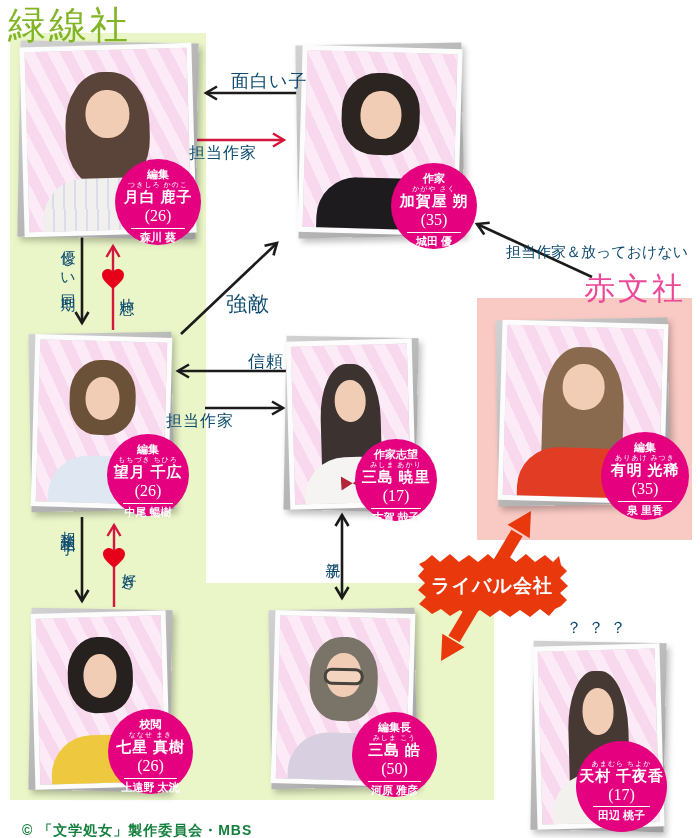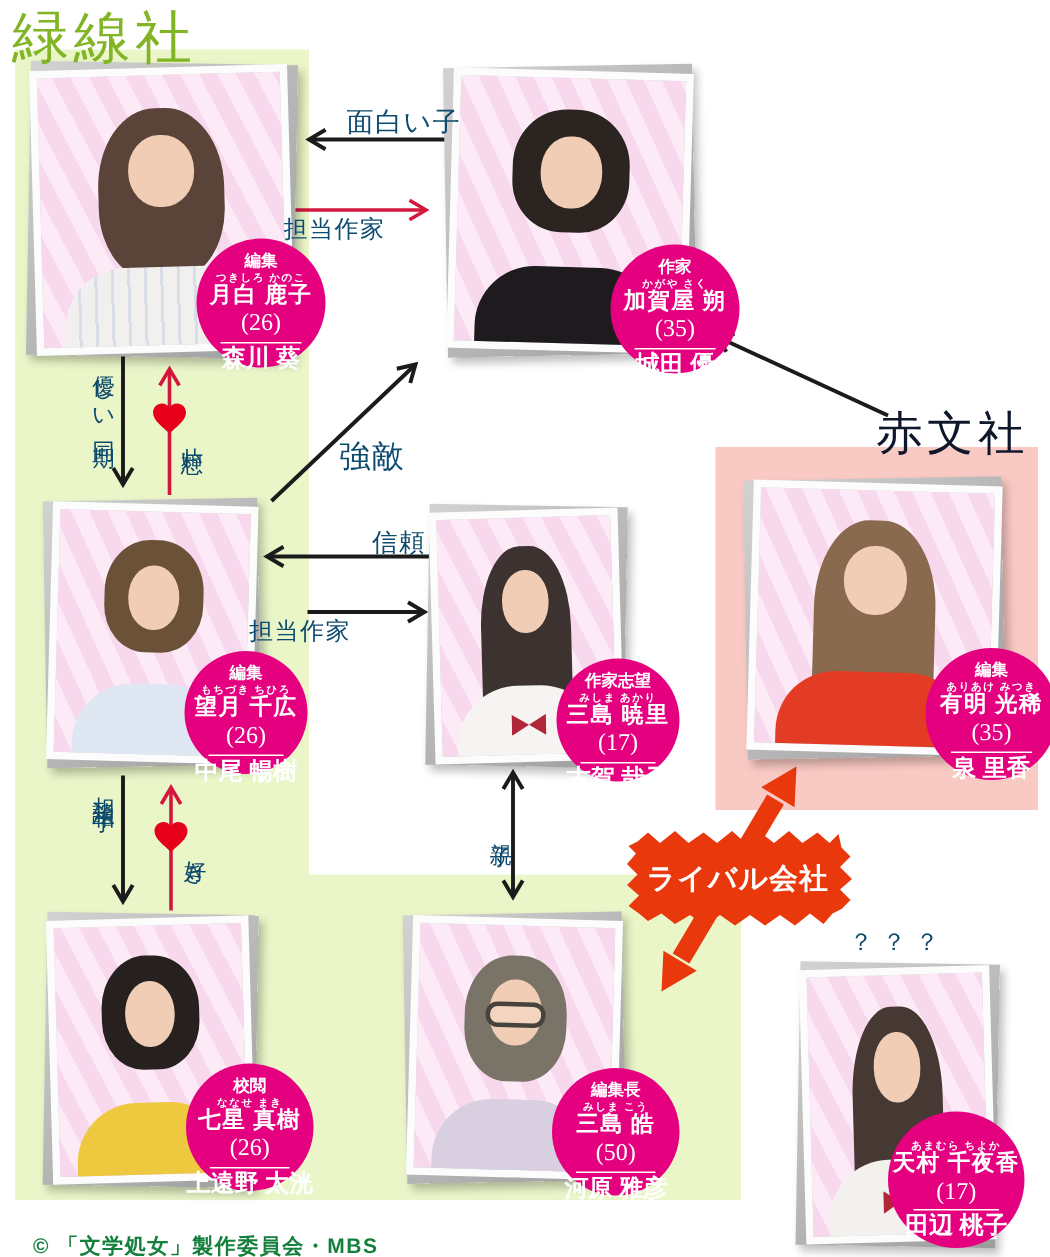--- a/index.html
+++ b/index.html
@@ -5,21 +5,21 @@
   html,body{margin:0;padding:0;background:#ffffff;}
   #canvas{position:relative;width:700px;height:838px;background:#ffffff;overflow:hidden;
           font-family:"Liberation Serif",serif;}
   
   .box{position:absolute;z-index:1;}
   #green-box-a{left:10px;top:33px;width:196px;height:767px;background:#eaf6c8;}
   #green-box-b{left:205px;top:583px;width:289px;height:217px;background:#eaf6c8;}
   #pink-box{left:477px;top:298px;width:215px;height:242px;background:#f9c9c3;}
   .company-title{position:absolute;z-index:4;letter-spacing:3px;font-weight:400;}
   #green-title{left:8px;top:0px;font-size:38px;color:#82b525;}
-  #red-title{left:584px;top:268px;font-size:31px;color:#0f172a;}
+  #red-title{left:584px;top:268px;font-size:31px;color:#ec4899;}
   
   .polaroid{position:absolute;z-index:3;}
   .rot-l{transform:rotate(-1.6deg);}
   .rot-r{transform:rotate(1.6deg);}
   .frame-back{position:absolute;inset:-3px;background:linear-gradient(135deg,#d2d2d2,#9d9d9d);
               box-shadow:3px 4px 6px rgba(0,0,0,.25);}
   .rot-l .frame-back{transform:rotate(2.6deg);}
   .rot-r .frame-back{transform:rotate(-2.6deg);}
   .photo{position:absolute;inset:0;border:5px solid #fcfcfd;overflow:hidden;
          background:repeating-linear-gradient(64deg,#f8d8ec 0 11px,#fcebf6 11px 22px);}
@@ -29,29 +29,29 @@
   .hair.long{height:78%;border-radius:44% 44% 18% 18%;}
   .face{position:absolute;left:50%;top:22%;transform:translateX(-50%);width:27%;height:27%;
         border-radius:48%;background:#f0cdb4;}
   .torso{position:absolute;left:50%;bottom:-3%;transform:translateX(-50%);width:82%;height:32%;
          border-radius:40px 40px 0 0;}
   .glasses{position:absolute;left:50%;top:31%;transform:translateX(-50%);width:26%;height:7%;
            border:3px solid #46423c;border-radius:8px;background:rgba(255,255,255,.15);}
   .bow{position:absolute;left:50%;bottom:8%;transform:translateX(-50%);width:20%;height:9%;
        background:#b12638;clip-path:polygon(50% 50%,0 0,0 100%,50% 50%,100% 0,100% 100%);}
   
-  .badge{position:absolute;z-index:5;margin-left:16px;}
+  .badge{position:absolute;z-index:5;}
   .badge-bg{position:absolute;inset:0;border-radius:50%;background:#e4007f;mix-blend-mode:multiply;}
   .badge-content{position:absolute;inset:0;color:#ffffff;text-align:center;z-index:1;}
   .b-role{font-size:11px;font-weight:bold;margin-top:9px;line-height:1.1;}
-  .b-kana{font-size:7px;letter-spacing:1px;margin-top:2px;line-height:1;font-weight:bold;}
+  .b-kana{font-size:7px;letter-spacing:1px;margin-top:2px;line-height:1;}
   .b-name{font-size:15px;font-weight:bold;letter-spacing:1px;line-height:1.15;}
   .b-age{font-size:16px;line-height:1.2;}
   .b-div{width:62%;height:1px;background:#ffffff;margin:2px auto 2px auto;}
-  .b-actor{font-size:16px;font-weight:bold;font-family:"Liberation Sans",sans-serif;line-height:1.1;}
+  .b-actor{font-size:11px;font-weight:bold;font-family:"Liberation Sans",sans-serif;line-height:1.1;}
   .badge.no-role .b-kana{margin-top:20px;}
   
   .rel{position:absolute;z-index:4;color:#0c4a6e;}
   .vert{writing-mode:vertical-rl;text-orientation:upright;letter-spacing:3px;}
   #lbl-omoshiroiko{left:231px;top:69px;font-size:18px;letter-spacing:1px;}
   #lbl-tanto1{left:189px;top:143px;font-size:16px;letter-spacing:1px;}
   #lbl-yasashii{left:58px;top:239px;font-size:15px;}
   #lbl-kataomoi{left:117px;top:286px;font-size:15px;}
   #lbl-kyoteki{left:226px;top:290px;font-size:21px;letter-spacing:1px;}
   #lbl-shinrai{left:248px;top:350px;font-size:17px;letter-spacing:1px;}
@@ -300,19 +300,20 @@
   <div class="rel" id="lbl-omoshiroiko">面白い子</div>
   <div class="rel" id="lbl-tanto1">担当作家</div>
   <div class="rel vert" id="lbl-yasashii">優しい同期</div>
   <div class="rel vert" id="lbl-kataomoi">片想い</div>
   <div class="rel" id="lbl-kyoteki">強敵</div>
   <div class="rel" id="lbl-shinrai">信頼</div>
   <div class="rel" id="lbl-tanto2">担当作家</div>
   <div class="rel vert" id="lbl-sodan">相談相手</div>
   <div class="rel vert" id="lbl-suki">好き</div>
   <div class="rel vert" id="lbl-oyako">親子</div>
+  <div class="rel" id="lbl-hottokenai">担当作家＆放っておけない</div>
   <div class="rel" id="lbl-mystery">？？？</div>
 
   <div id="rival-text">ライバル会社</div>
 
   <div id="copyright">© 「文学処女」製作委員会・MBS</div>
 
 </div>
 
 </body></html>

